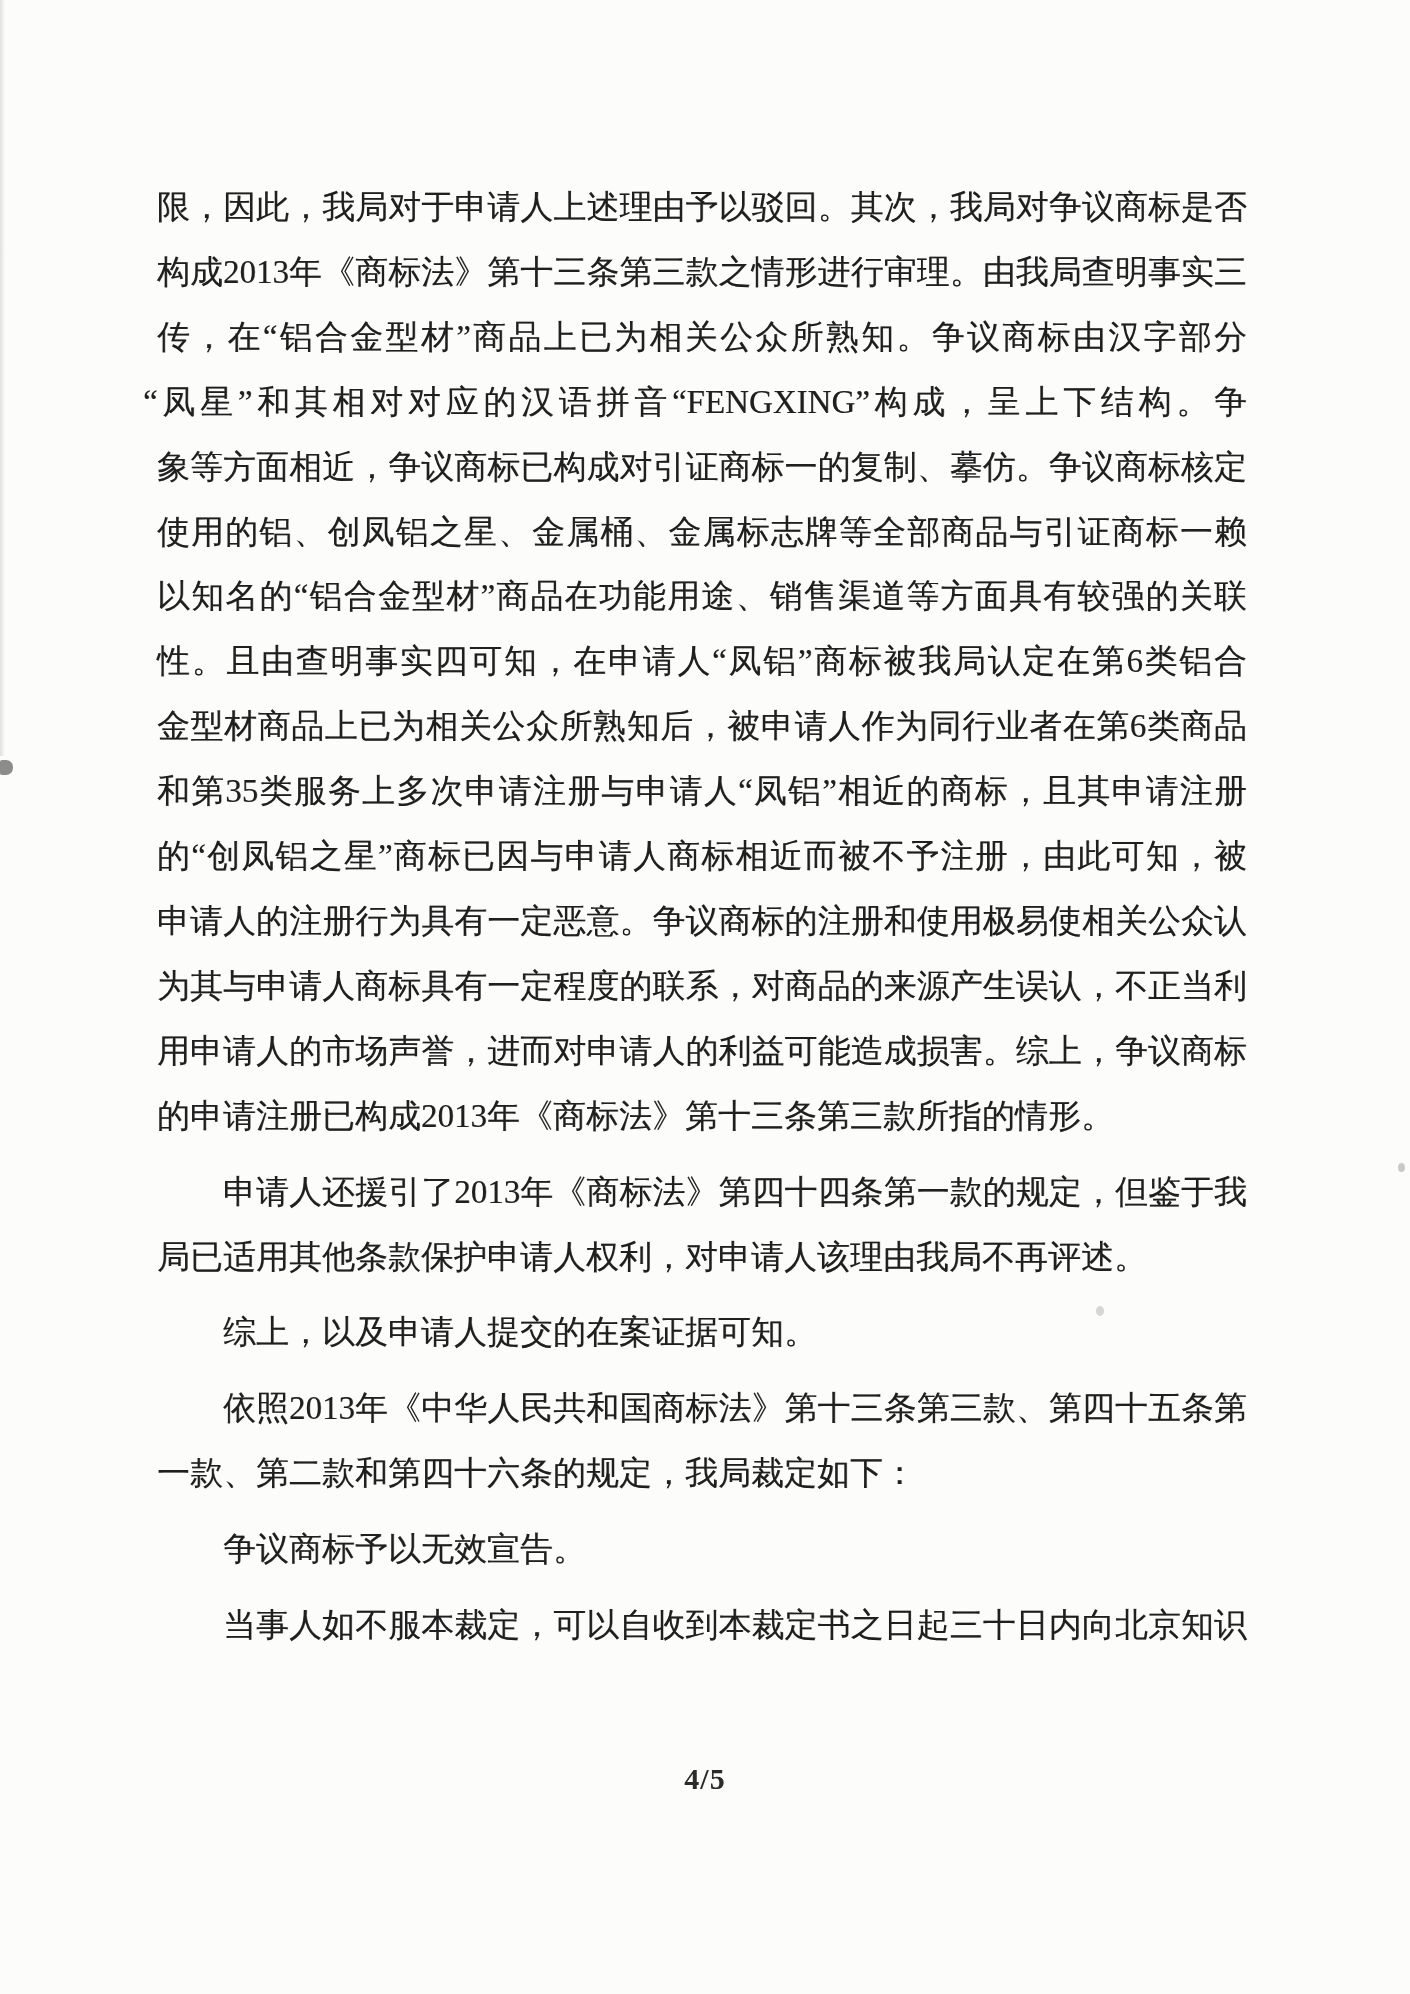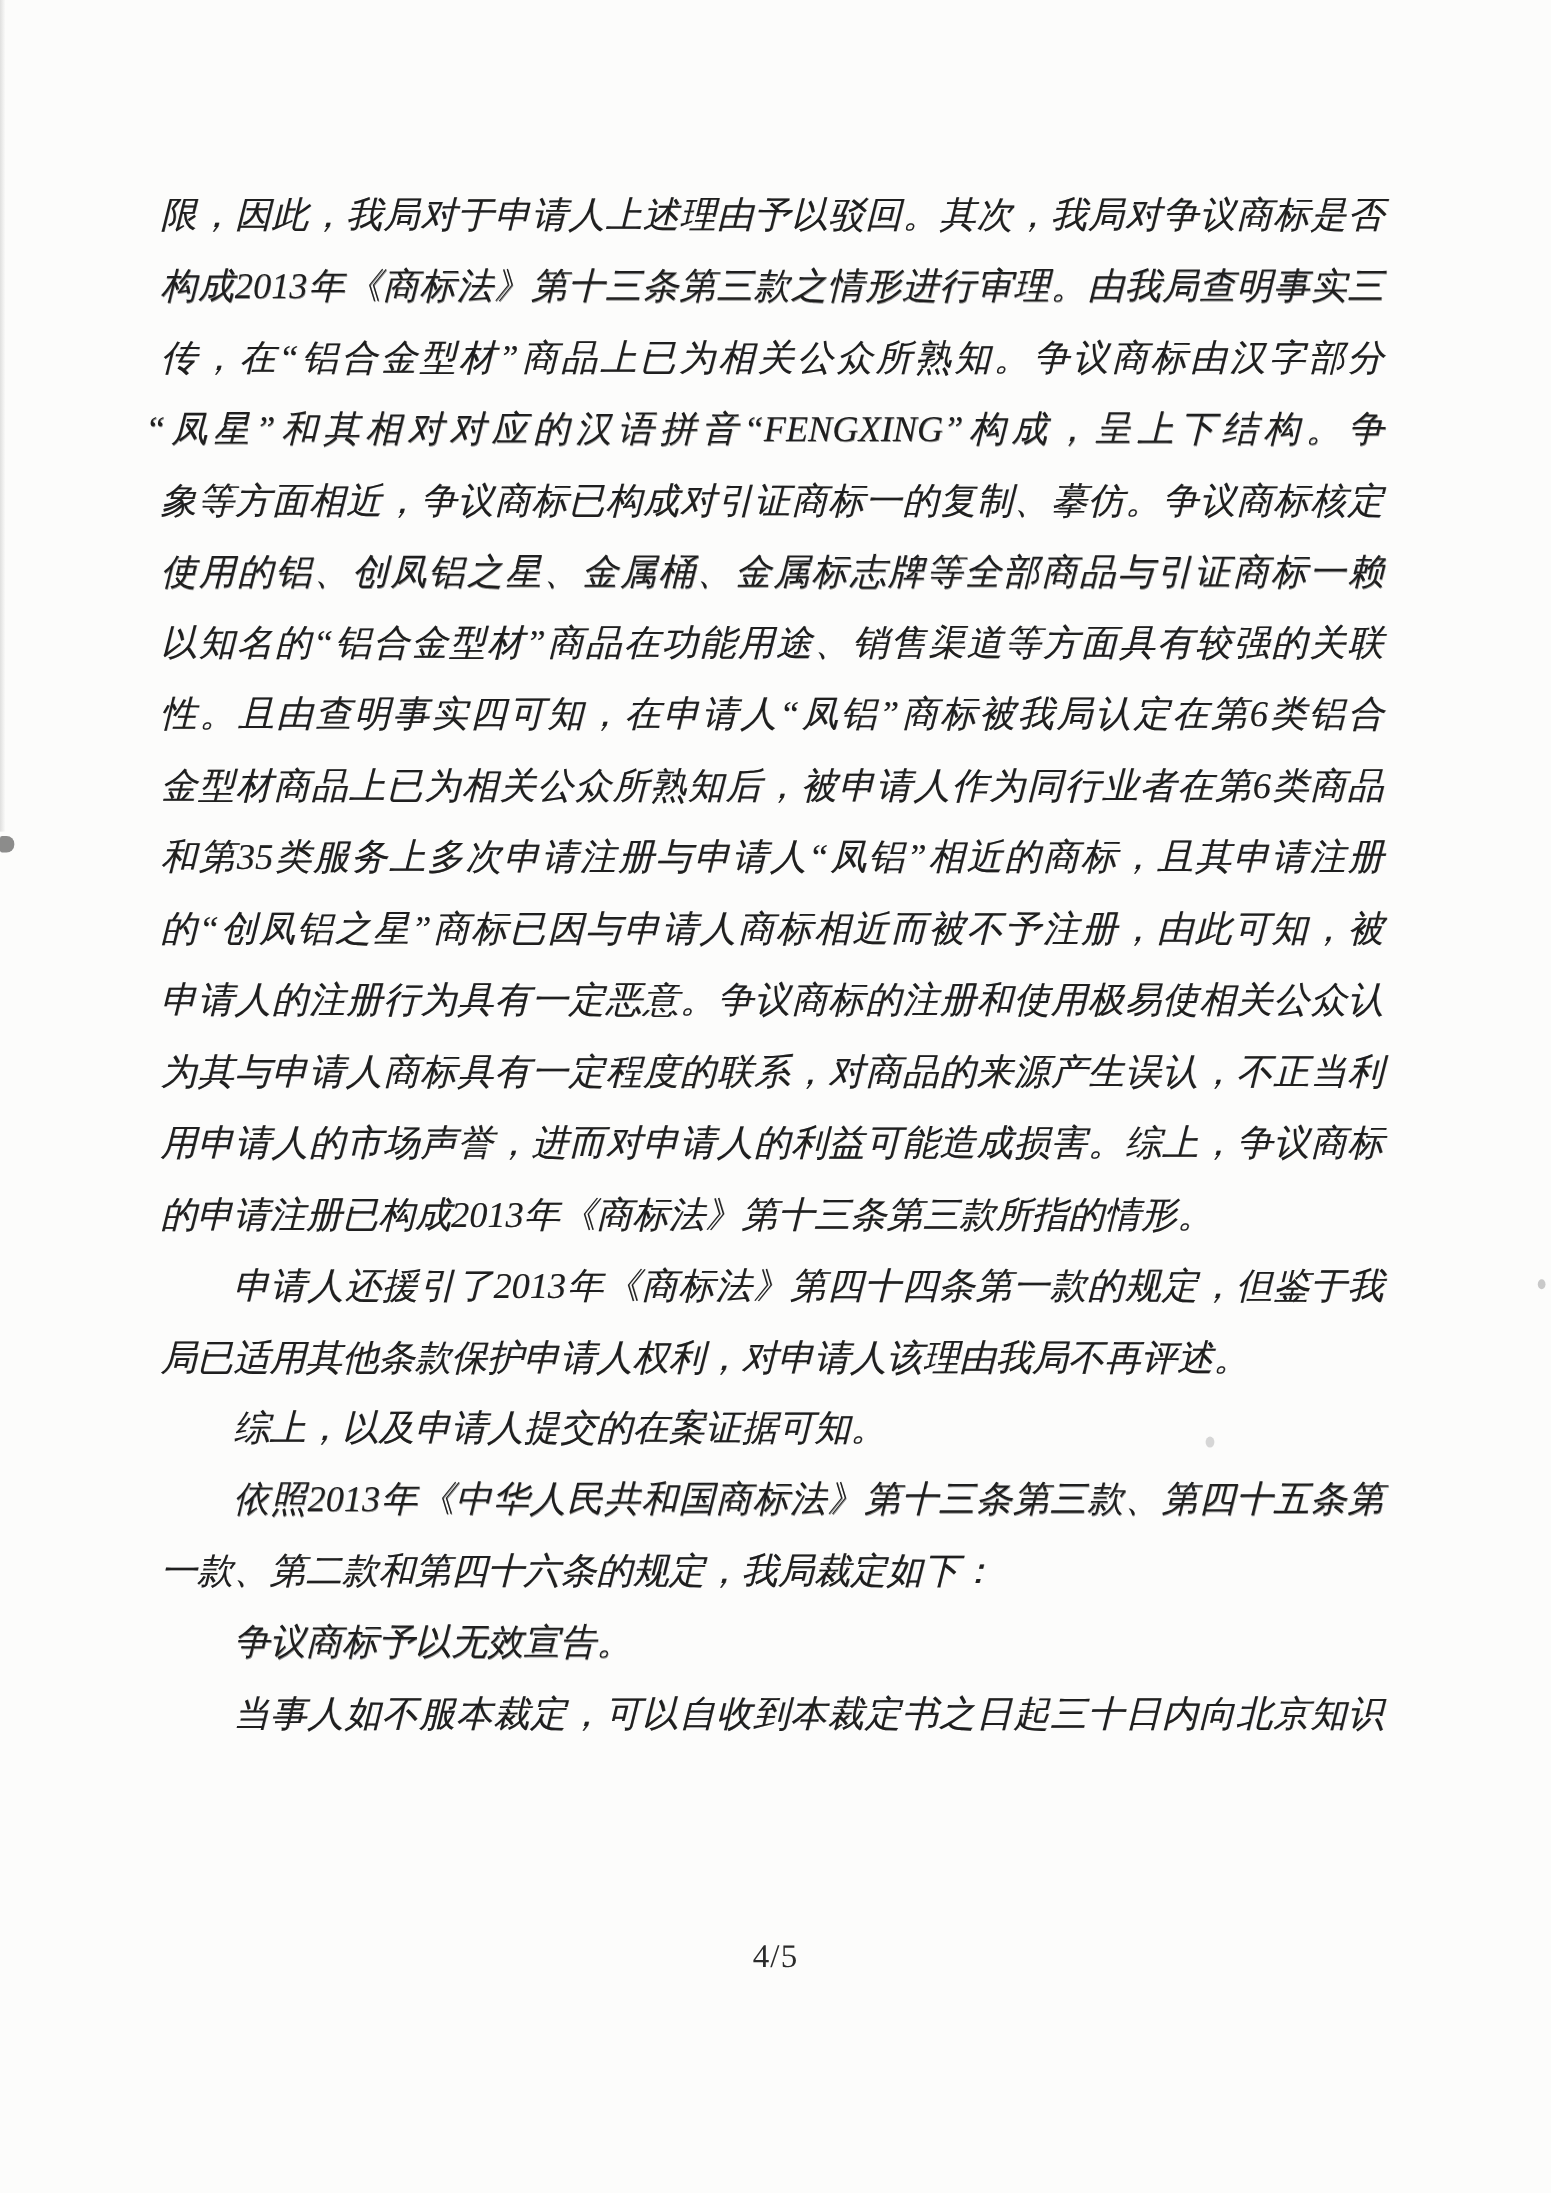--- a/index.html
+++ b/index.html
@@ -20,40 +20,41 @@
   .textblock {
     position: absolute;
     left: 146px;
     top: 164px;
     width: 1112px;
     font-size: 33px;
     line-height: 64.9px;
     color: #1f1f1f;
     text-shadow: 0.4px 0.4px 0.5px rgba(25,25,25,0.45);
   }
-  .para { margin: 0; padding: 0; font-style: italic; }
+  .para { margin: 11px; padding: 0; }
   .line {
     text-align: justify;
     text-align-last: justify;
     white-space: nowrap;
     
     white-space: normal;
   }
   .line.short { text-align-last: left; }
   .line.indent { text-indent: 2em; }
   .line.pull { margin-left: -14px; }
   .footer {
     position: absolute;
     top: 1762px;
     left: 0;
     width: 100%;
     text-align: center;
     font-size: 30px;
     color: #2b2b2b;
     letter-spacing: 1px;
+    font-weight: bold;
   }
   
   .edge-line {
     position: absolute;
     left: 0; top: 0;
     width: 5px; height: 756px;
     background: linear-gradient(to right, rgba(110,110,110,0.20), rgba(110,110,110,0));
   }
   .speck-a {
     position: absolute;

